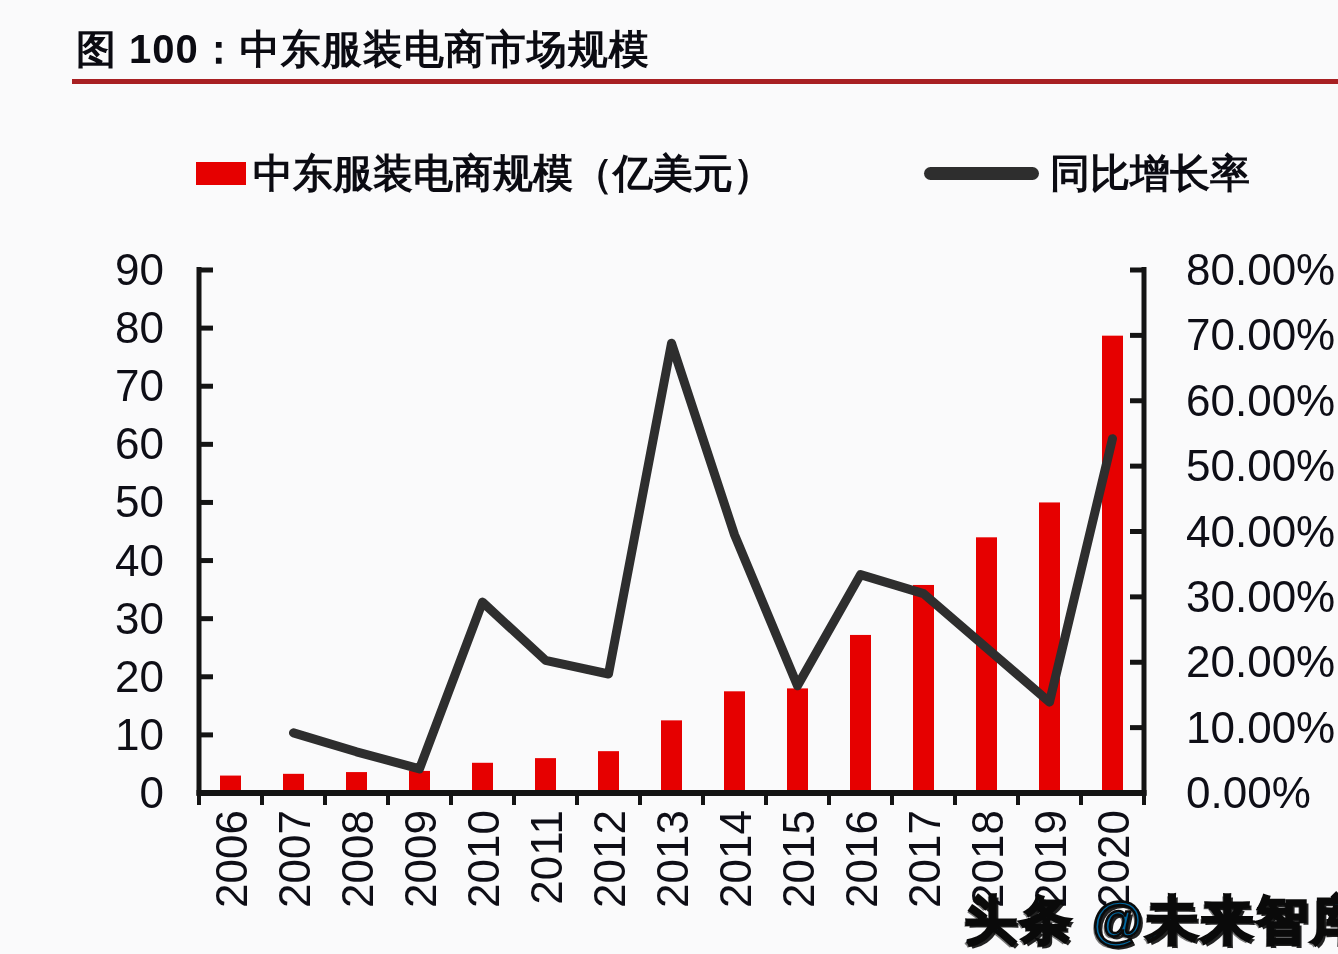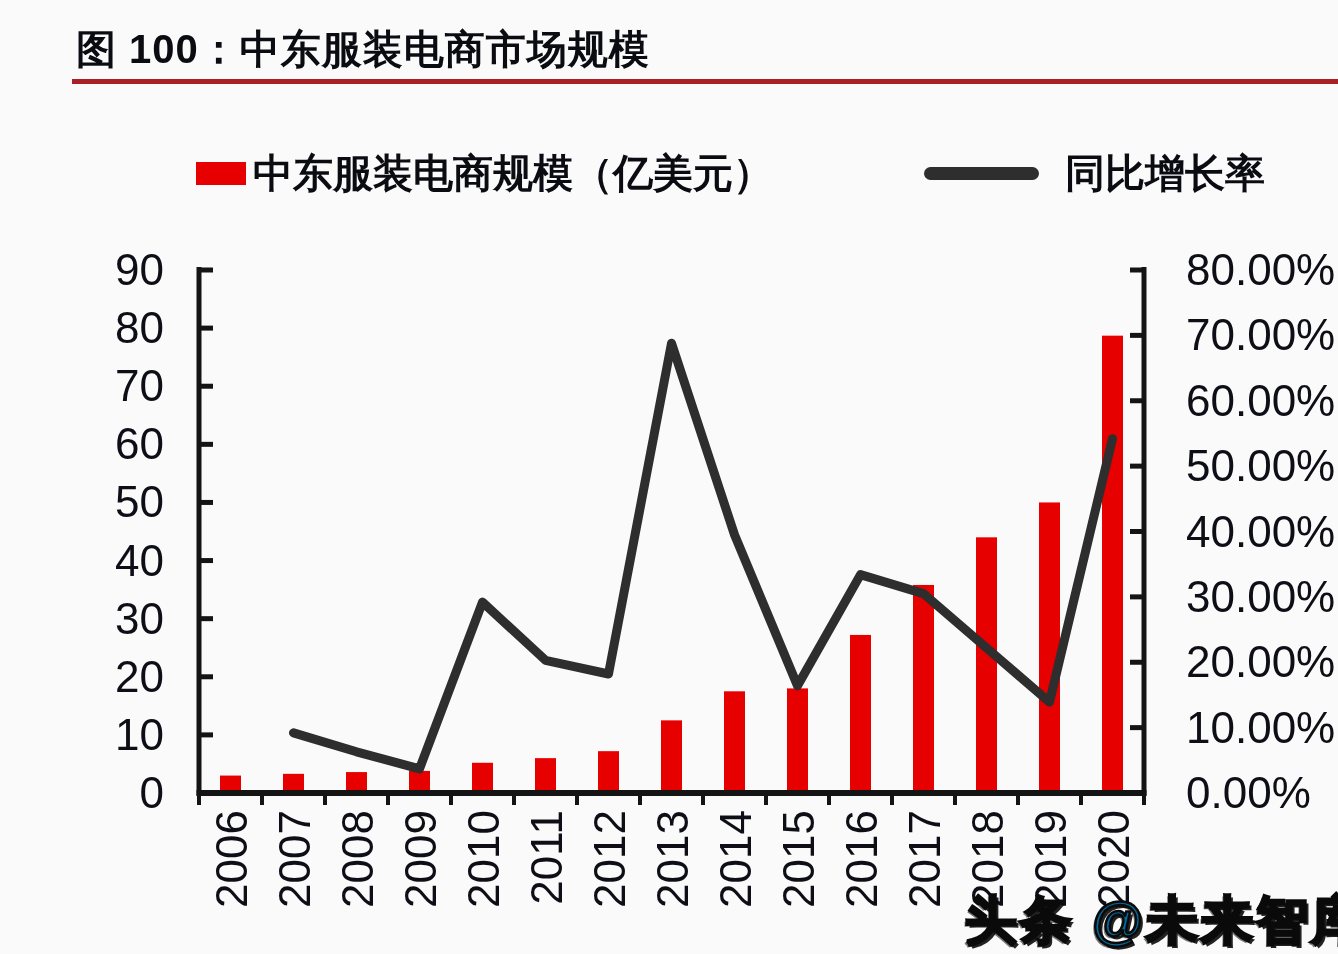--- a/index.html
+++ b/index.html
@@ -27,21 +27,21 @@
     position:absolute;left:0;top:16px;width:50px;height:23px;display:inline-block;
   }
   .sw-line{
     position:absolute;left:0;top:21px;width:115px;height:13px;border-radius:7px;display:inline-block;
   }
   .legend-text{
     position:absolute;top:0;font-size:40px;font-weight:700;color:#0b0b12;white-space:nowrap;
     line-height:54px;
   }
   #legend-bar .legend-text{left:57px;}
-  #legend-line .legend-text{left:141px;}
+  #legend-line .legend-text{left:126px;}
   #chart{position:absolute;left:0;top:0;}
   #chart text{
     font-family:"Liberation Sans","DejaVu Sans",sans-serif;
     font-size:44px;fill:#0e0e16;
   }
   .watermark{
     position:absolute;right:8px;top:886px;
     font-size:52px;font-weight:700;letter-spacing:3px;white-space:nowrap;
     color:#0369a1;
     -webkit-text-stroke:2.5px #0a0a0a;

